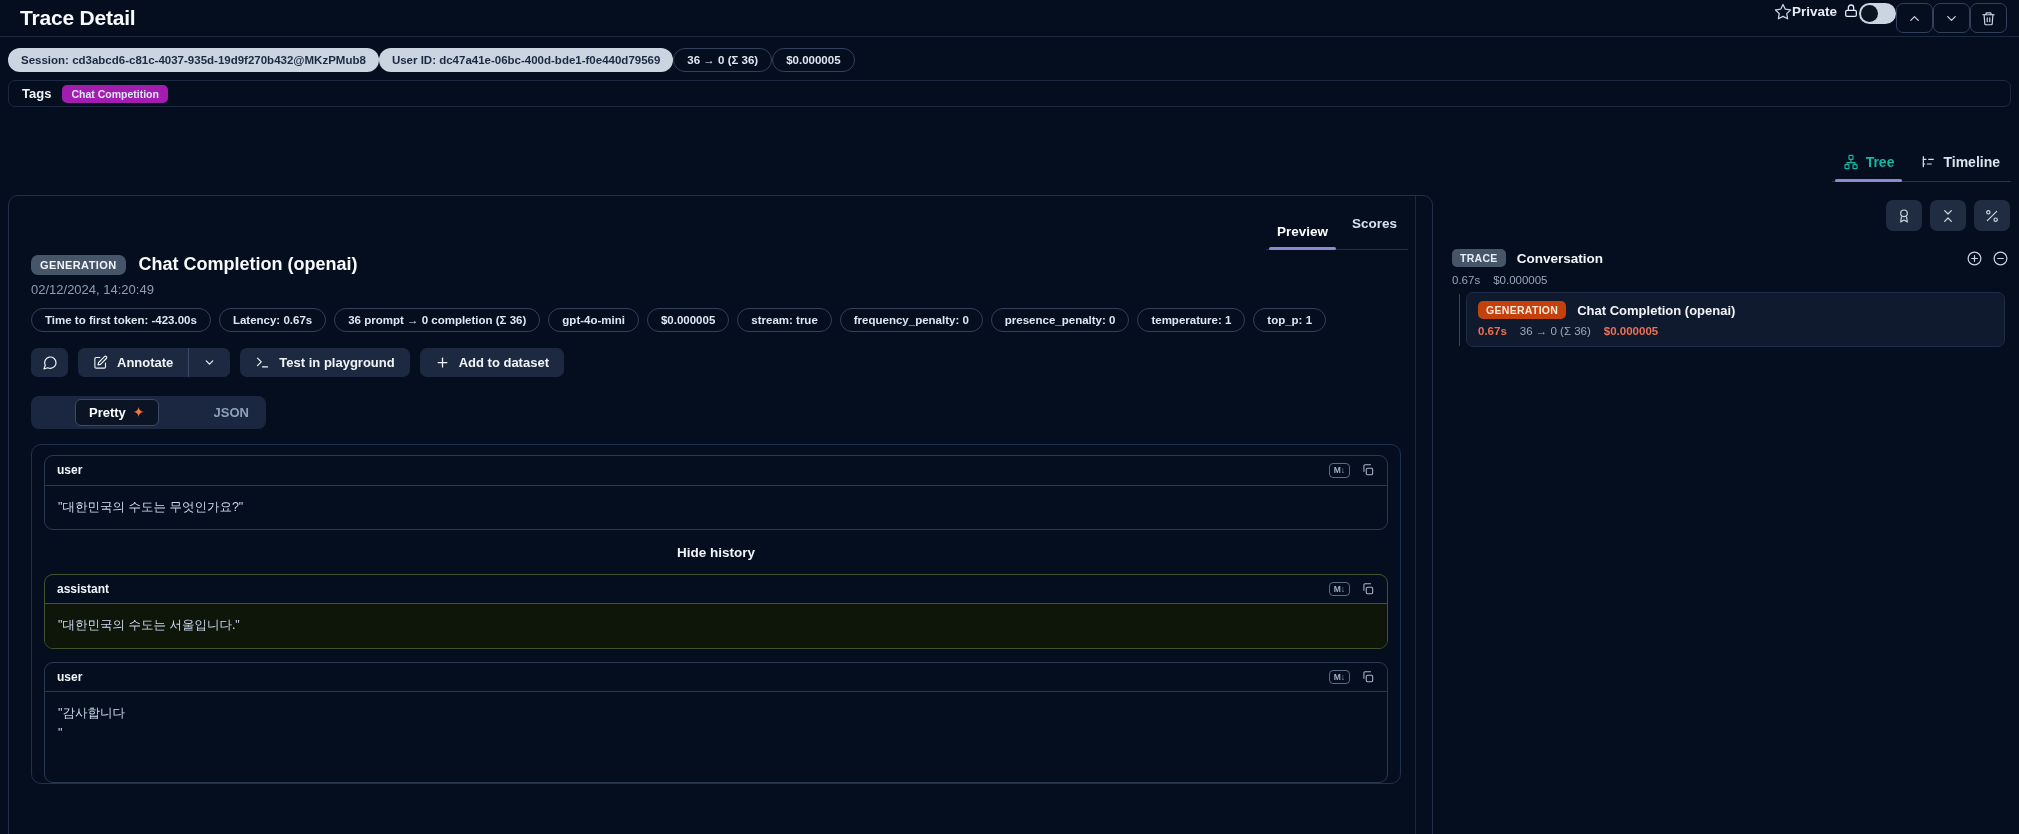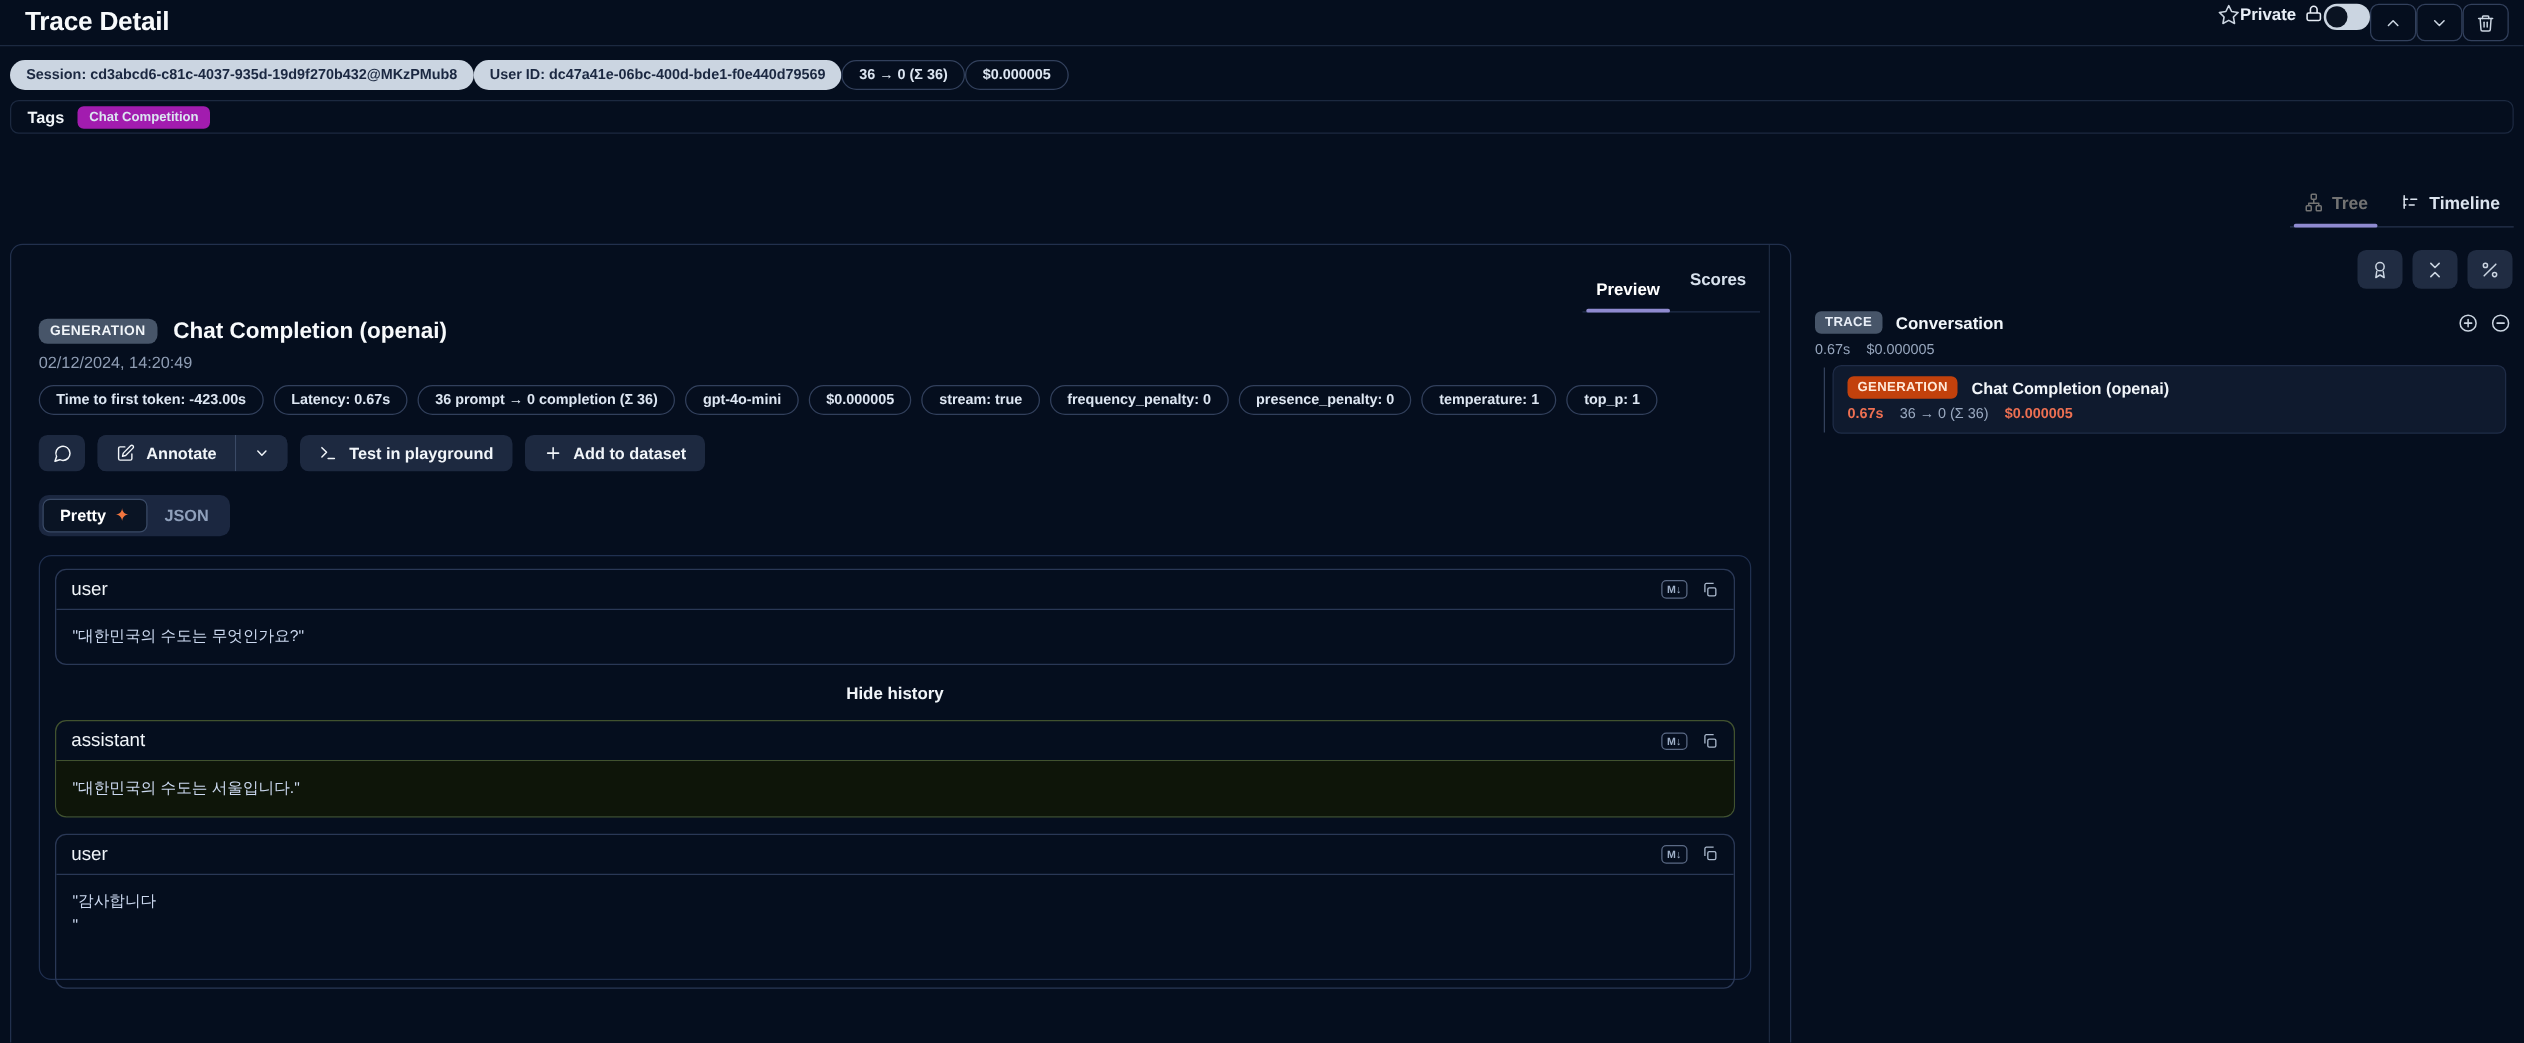--- a/index.html
+++ b/index.html
@@ -52,21 +52,21 @@
   
   .tags-row{position:absolute;top:80px;left:8px;right:8px;height:27px;border:1px solid var(--row-border);
     border-radius:7px;display:flex;align-items:center;gap:11px;padding:0 13px;text-align:right;}
   .tags-label{font-size:13px;font-weight:700;color:#f1f5f9;}
   .tag-chip{background:#a21caf;color:#dbe4f0;font-size:10.5px;font-weight:700;padding:3px 9px;border-radius:5px;cursor:pointer;}
 
   
   .view-tabs{position:absolute;top:150px;right:8px;display:flex;gap:4px;border-bottom:1px solid #26334d;}
   .vtab{position:relative;display:flex;align-items:center;gap:7px;padding:4px 11px 11px;font-size:14px;
     font-weight:600;color:#dbe3ee;background:none;border:none;cursor:pointer;}
-  .vtab.active{color:#737373;align-items:flex-end;}
+  .vtab.active{color:#14b8a6;align-items:flex-end;}
   .vtab.active::after{content:"";position:absolute;left:3px;right:3px;bottom:-1px;height:3px;
     background:var(--purple);border-radius:2px;}
 
   
   .panel{position:absolute;top:195px;left:8px;width:1425px;height:700px;border:1px solid var(--panel-border);
     border-radius:10px;padding:58px 24px 0 22px;}
   .scroll-line{position:absolute;top:0;bottom:0;right:16px;width:1px;background:var(--row-border);}
   .panel-tabs{position:absolute;top:9px;right:24px;display:flex;gap:2px;border-bottom:1px solid #202e49;}
   .ptab{position:relative;padding:3px 11px 10px;font-size:13.5px;font-weight:700;color:#d7e0ec;
     background:none;border:none;cursor:pointer;}
@@ -86,29 +86,29 @@
     font-size:13px;font-weight:700;display:flex;align-items:center;gap:9px;padding:0 15px;cursor:pointer;
     font-family:inherit;}
   .act-icon-only{width:37px;padding:0;justify-content:center;}
   .split{display:flex;background:var(--btn-bg);border-radius:7px;overflow:hidden;}
   .split .act-btn{border-radius:0;}
   .split-divider{width:1px;background:#3b4a66;margin:0;}
   .split .caret{padding:0 14px;}
 
   .fmt-toggle{margin-top:19px;display:inline-flex;background:#1b2740;border-radius:8px;padding:3px;align-items:center;}
   .fmt-seg{border:1px solid transparent;background:none;border-radius:6px;font-size:13px;font-weight:700;
-    color:#8fa0bb;padding:5px 13px;display:flex;align-items:flex-start;gap:7px;cursor:pointer;font-family:inherit;}
+    color:#8fa0bb;padding:5px 13px;display:flex;align-items:flex-start;gap:7px;cursor:pointer;font-family:inherit;margin-left:41px;}
   .fmt-seg.active{background:#0a1424;border-color:#3a4a66;color:#ffffff;}
   .sparkle{color:#f3763f;font-size:14px;line-height:1;}
 
   
   .io-box{margin-top:15px;width:1370px;height:340px;border:1px solid #203050;border-radius:10px;padding:10px 12px;}
   .msg{border:1px solid var(--msg-border);border-radius:9px;overflow:hidden;}
   .msg-head{display:flex;align-items:center;padding:7px 12px;border-bottom:1px solid var(--msg-border);}
-  .msg-role{font-size:15px;font-weight:400;color:#f1f5f9;}
+  .msg-role{font-size:12px;font-weight:700;color:#f1f5f9;}
   .msg-icons{margin-left:auto;display:flex;align-items:center;gap:11px;}
   .md-badge{border:1px solid #5b6a85;border-radius:4px;color:#9fb0c8;font-size:8.5px;font-weight:700;
     padding:2px 4px;cursor:pointer;background:none;line-height:1;}
   .copy-btn{background:none;border:none;color:#aab8cc;cursor:pointer;}
   .msg-body{padding:12px 13px;font-size:12.5px;line-height:1.55;color:var(--msg-text);white-space:pre-wrap;}
   .msg.assistant{border-color:var(--green-border);}
   .msg.assistant .msg-head{border-bottom-color:var(--green-border);}
   .msg.assistant .msg-body{background:var(--green-bg);}
   .msg-body.tall{min-height:90px;}
   .hide-history{text-align:center;color:#f1f5f9;font-weight:700;font-size:13.5px;margin:15px 0 14px;cursor:pointer;}

